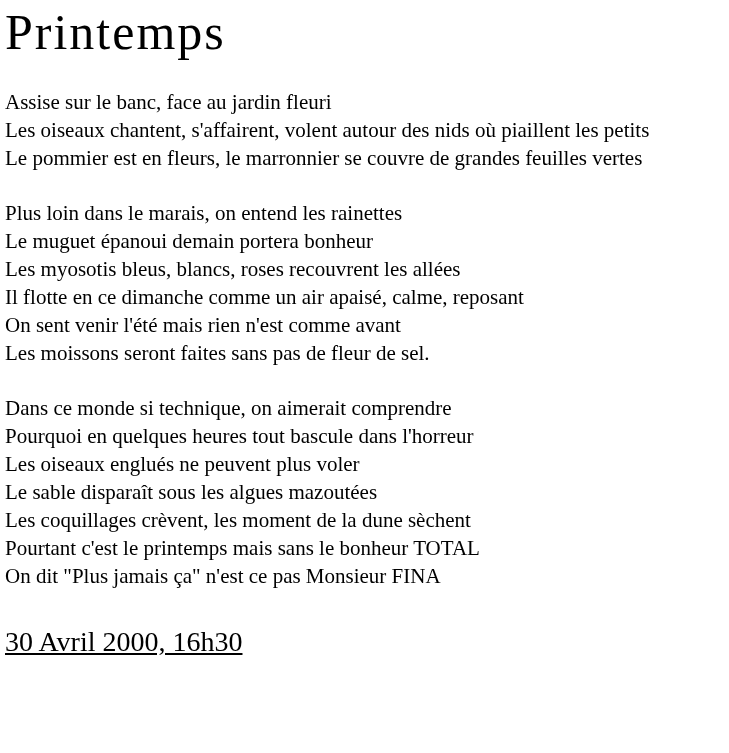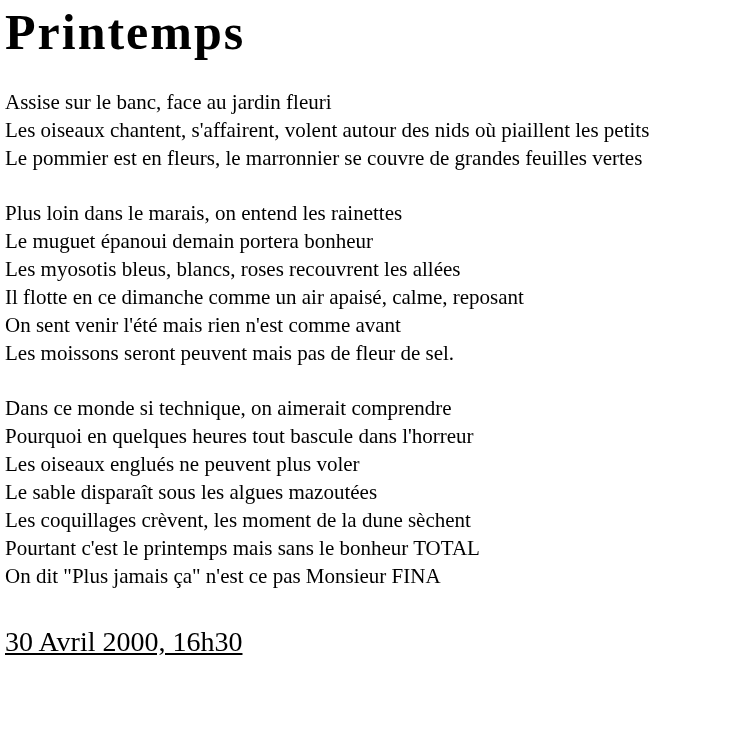--- a/index.html
+++ b/index.html
@@ -16,21 +16,21 @@
     font-family: "Liberation Serif", "DejaVu Serif", serif;
   }
   .page {
     width: 729px;
     height: 753px;
     padding: 2px 0 0 5px;
     background: #ffffff;
   }
   .doc-title {
     font-size: 50px;
-    font-weight: bold;
+    font-weight: normal;
     line-height: 60px;
     letter-spacing: 2px;
     margin: 0 0 26px 0;
     white-space: nowrap;
   }
   .stanza {
     margin: 0 12px 27px 0;
     padding: 0;
   }
   .poem-line {
@@ -58,21 +58,21 @@
     <div class="poem-line">Les oiseaux chantent, s'affairent, volent autour des nids où piaillent les petits</div>
     <div class="poem-line">Le pommier est en fleurs, le marronnier se couvre de grandes feuilles vertes</div>
   </div>
 
   <div class="stanza">
     <div class="poem-line">Plus loin dans le marais, on entend les rainettes</div>
     <div class="poem-line">Le muguet épanoui demain portera bonheur</div>
     <div class="poem-line">Les myosotis bleus, blancs, roses recouvrent les allées</div>
     <div class="poem-line">Il flotte en ce dimanche comme un air apaisé, calme, reposant</div>
     <div class="poem-line">On sent venir l'été mais rien n'est comme avant</div>
-    <div class="poem-line">Les moissons seront peuvent mais pas de fleur de sel.</div>
+    <div class="poem-line">Les moissons seront faites sans pas de fleur de sel.</div>
   </div>
 
   <div class="stanza">
     <div class="poem-line">Dans ce monde si technique, on aimerait comprendre</div>
     <div class="poem-line">Pourquoi en quelques heures tout bascule dans l'horreur</div>
     <div class="poem-line">Les oiseaux englués ne peuvent plus voler</div>
     <div class="poem-line">Le sable disparaît sous les algues mazoutées</div>
     <div class="poem-line">Les coquillages crèvent, les moment de la dune sèchent</div>
     <div class="poem-line">Pourtant c'est le printemps mais sans le bonheur TOTAL</div>
     <div class="poem-line">On dit "Plus jamais ça" n'est ce pas Monsieur FINA</div>

